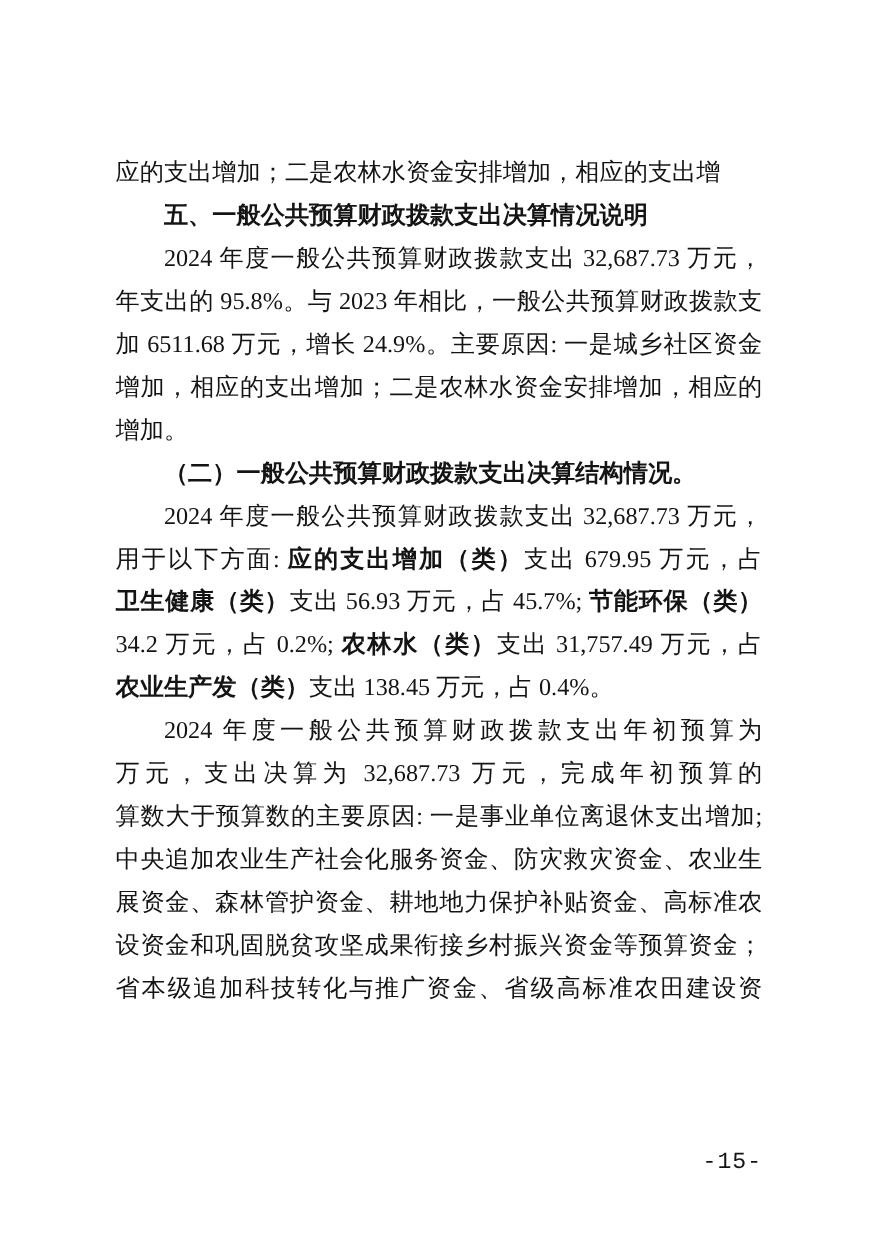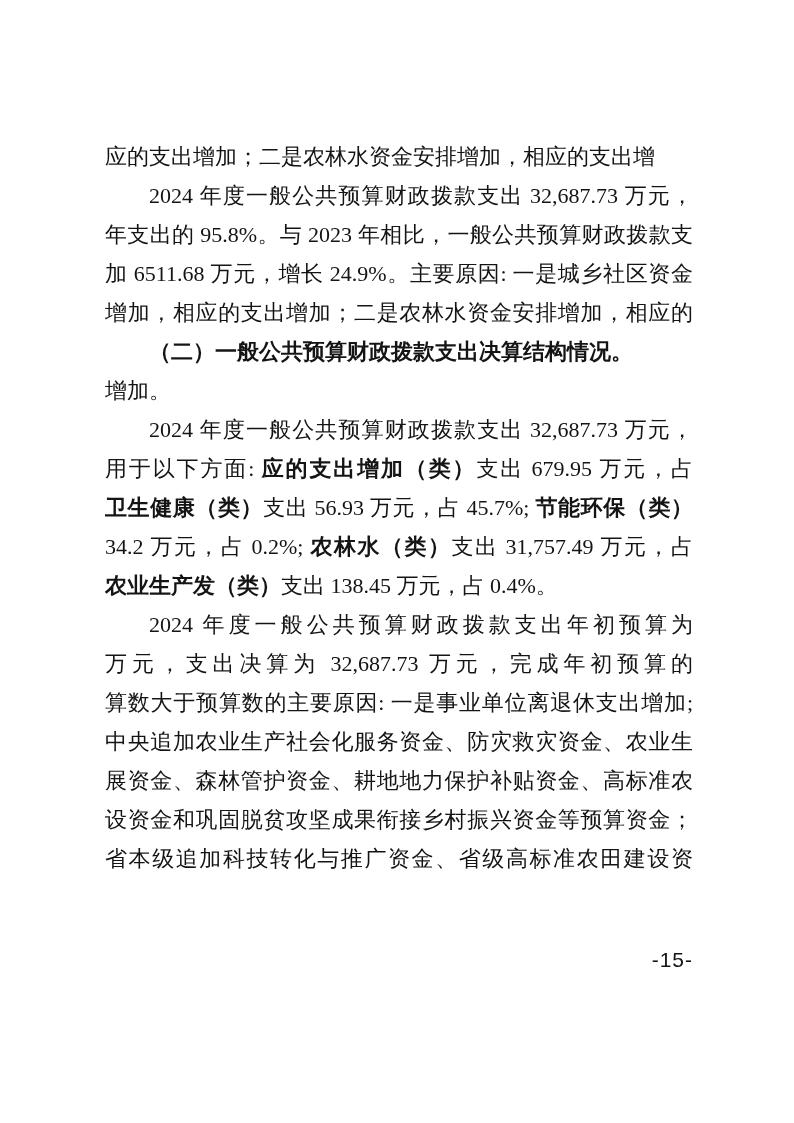--- a/index.html
+++ b/index.html
@@ -38,42 +38,43 @@
   .r {
     font-family: "Liberation Serif", "DejaVu Serif", serif;
     font-weight: 400;
   }
   .b {
     font-family: "Liberation Sans", "DejaVu Sans", sans-serif;
     font-weight: 700;
   }
   .footer {
     position: absolute;
-    top: 948px;
+    top: 1046px;
     left: 105px;
     width: 588px;
     text-align: right;
-    font-family: Liberation Sans, sans-serif;
+    font-family: Liberation Mono, monospace;
     font-size: 21px;
     letter-spacing: 1px;
     color: #141414;
   }
 </style>
 </head>
 <body>
 
 <div class="page">
   <div class="content">
       <div class="line"><span class="r">应的支出增加；二是农林水资金安排增加，相应的支出增加。</span></div>
+      <div class="line indent"><span class="b">五、一般公共预算财政拨款支出决算情况说明</span></div>
       <div class="line indent just"><span class="r">2024 年度一般公共预算财政拨款支出 32,687.73 万元，占本</span></div>
       <div class="line just"><span class="r">年支出的 95.8%。与 2023 年相比，一般公共预算财政拨款支出增</span></div>
       <div class="line just"><span class="r">加 6511.68 万元，增长 24.9%。主要原因: 一是城乡社区资金安排</span></div>
       <div class="line just"><span class="r">增加，相应的支出增加；二是农林水资金安排增加，相应的支出</span></div>
+      <div class="line"><span class="r">增加。</span></div>
       <div class="line indent"><span class="b">（二）一般公共预算财政拨款支出决算结构情况。</span></div>
-      <div class="line"><span class="r">增加。</span></div>
       <div class="line indent just"><span class="r">2024 年度一般公共预算财政拨款支出 32,687.73 万元，主要</span></div>
       <div class="line just"><span class="r">用于以下方面: </span><span class="b">应的支出增加（类）</span><span class="r">支出 679.95 万元，占 2.1%;</span></div>
       <div class="line just"><span class="b">卫生健康（类）</span><span class="r">支出 56.93 万元，占 45.7%; </span><span class="b">节能环保（类）</span><span class="r">支出</span></div>
       <div class="line just"><span class="r">34.2 万元，占 0.2%; </span><span class="b">农林水（类）</span><span class="r">支出 31,757.49 万元，占 97.1%;</span></div>
       <div class="line"><span class="b">农业生产发（类）</span><span class="r">支出 138.45 万元，占 0.4%。</span></div>
       <div class="line indent just"><span class="r">2024 年度一般公共预算财政拨款支出年初预算为 7,129.98</span></div>
       <div class="line just"><span class="r">万元，支出决算为 32,687.73 万元，完成年初预算的 458.5%。决</span></div>
       <div class="line just"><span class="r">算数大于预算数的主要原因: 一是事业单位离退休支出增加; 二是</span></div>
       <div class="line just"><span class="r">中央追加农业生产社会化服务资金、防灾救灾资金、农业生产发</span></div>
       <div class="line just"><span class="r">展资金、森林管护资金、耕地地力保护补贴资金、高标准农田建</span></div>

